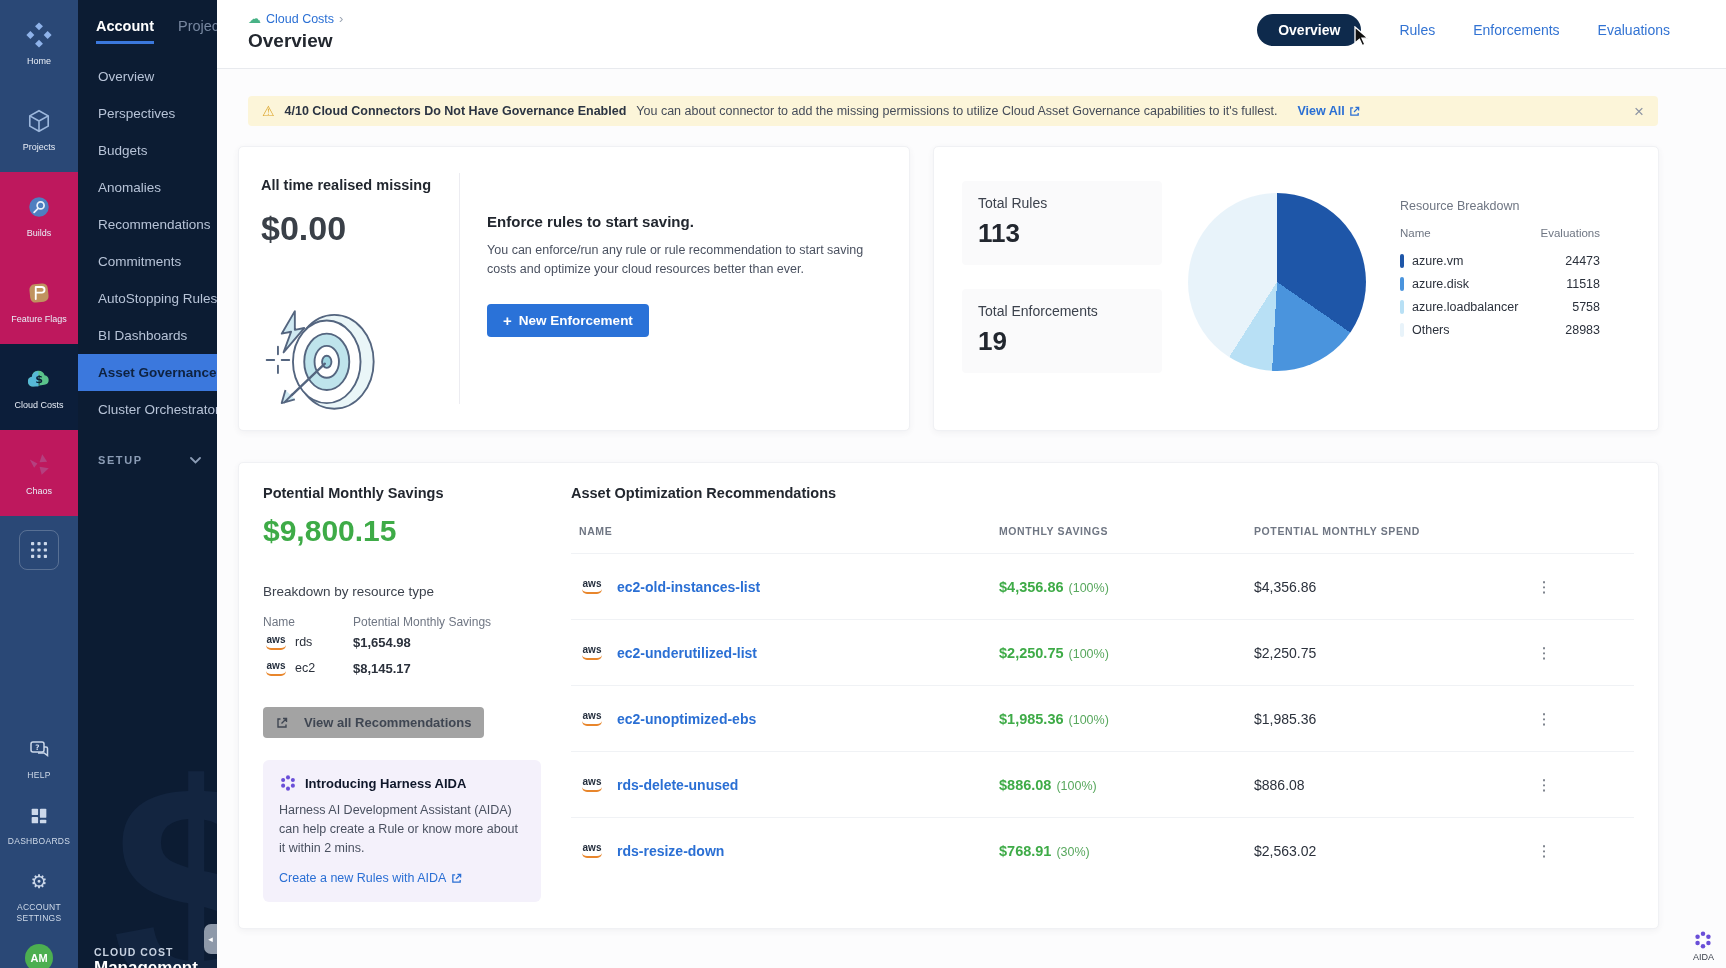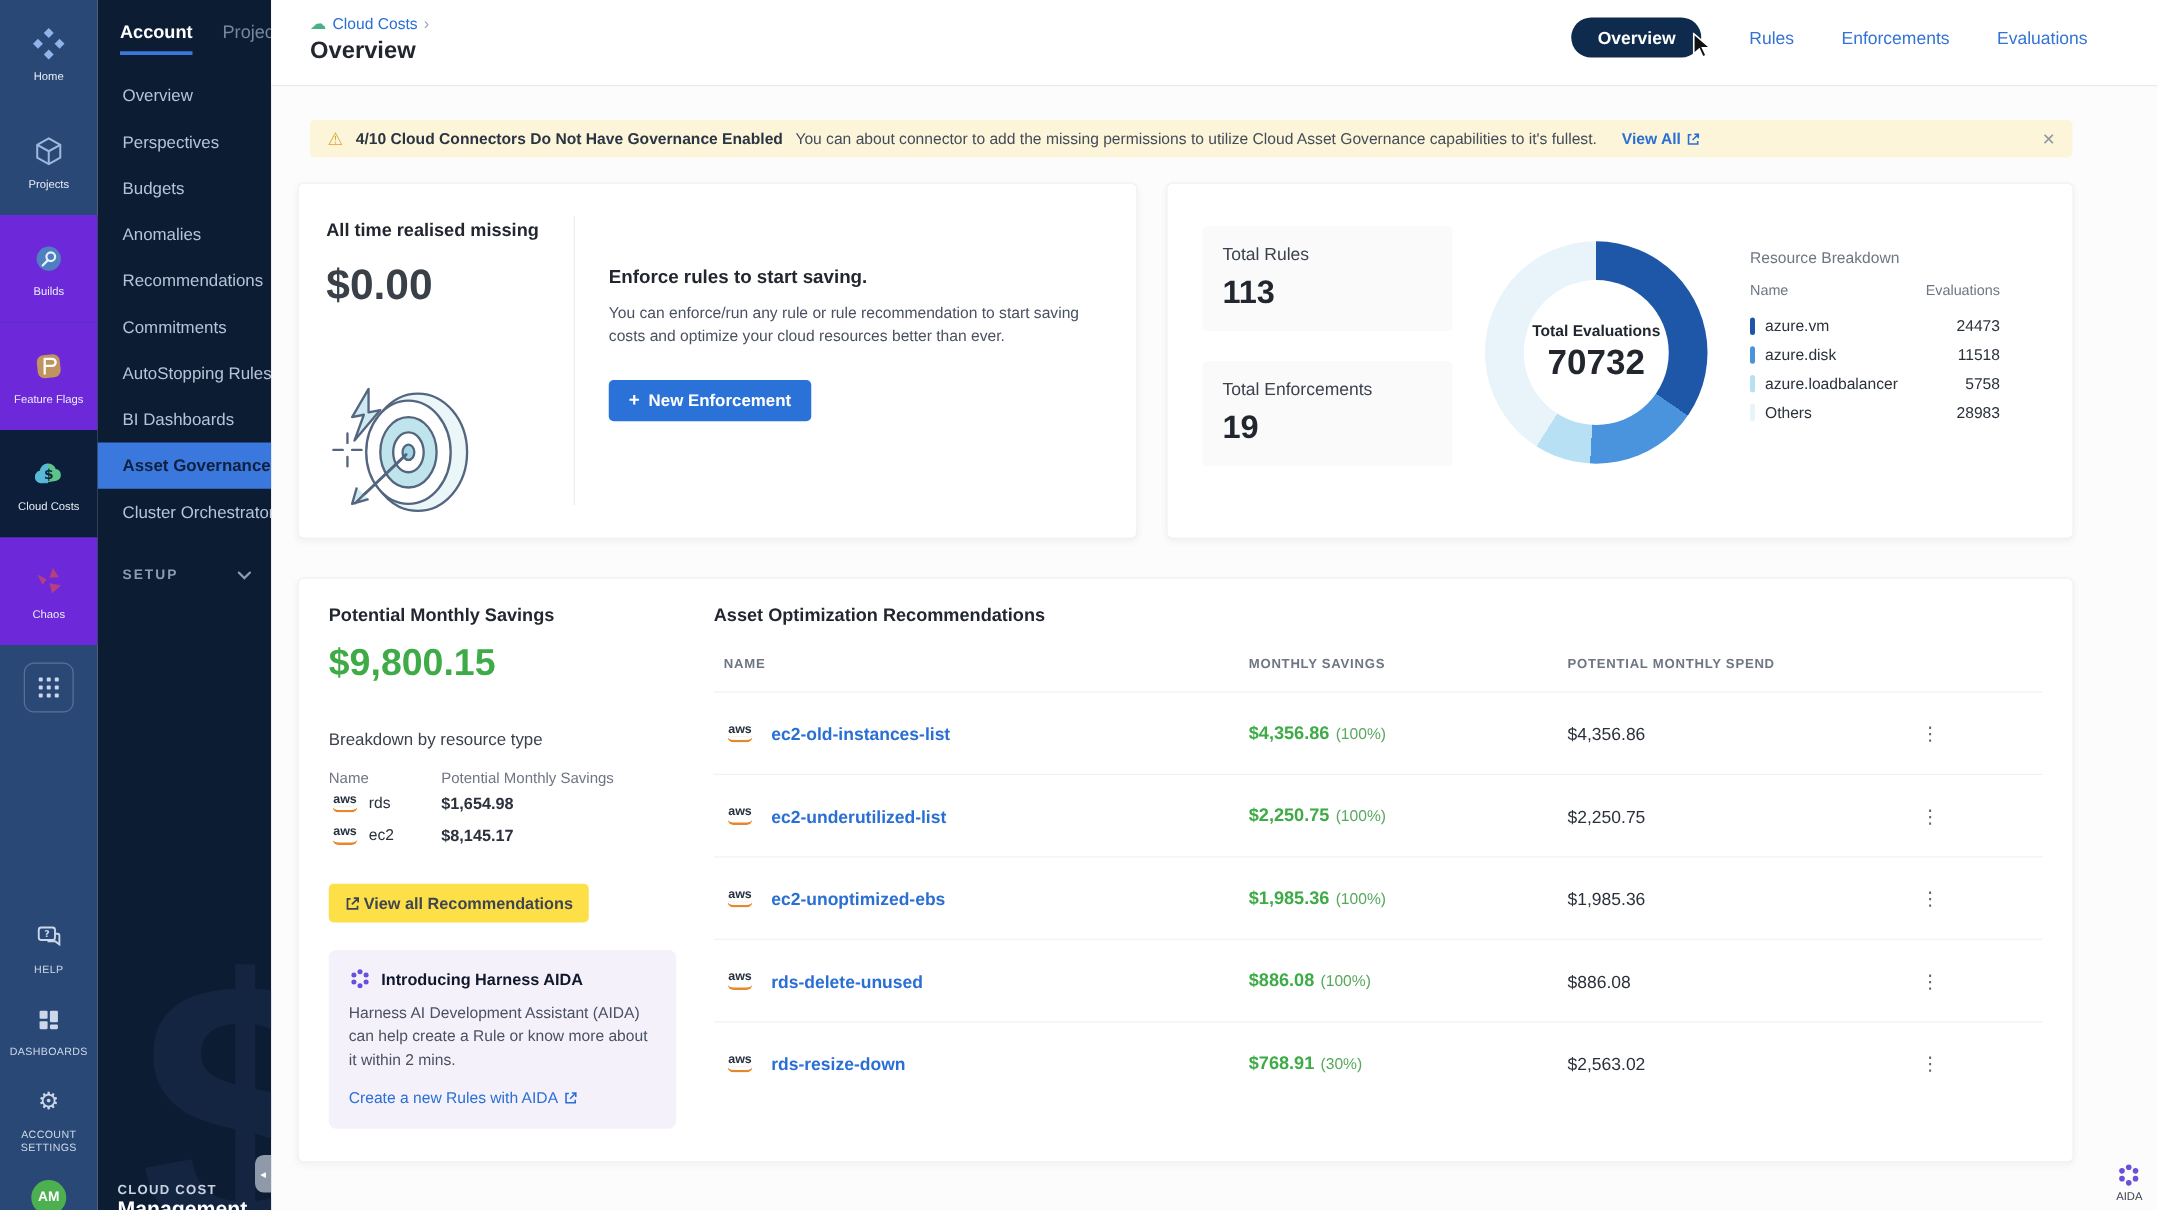--- a/index.html
+++ b/index.html
@@ -3,21 +3,21 @@
 <meta charset="utf-8">
 <style>
   * { box-sizing: border-box; margin: 0; padding: 0; }
   html,body { width:1726px; height:968px; overflow:hidden; }
   body { font-family:"Liberation Sans", sans-serif; background:#fff; }
   .app { display:flex; width:1726px; height:968px; }
 
   
   .rail { width:78px; background:#2a4876; color:#e3eaf4; display:flex; flex-direction:column; flex-shrink:0; }
   .rail-item { height:86px; display:flex; flex-direction:column; align-items:center; justify-content:center; gap:6px; cursor:pointer; text-align:center; }
-  .rail-item.shade { background:#6d28d9; }
+  .rail-item.shade { background:#be185d; }
   .rail-item.active { background:#0c1e3a; }
   .rail-label { font-size:9px; color:#e8eef7; line-height:1.15; padding:0 2px; }
   .rail-ico { display:flex; align-items:center; justify-content:center; height:30px; }
   .rail-grid-btn { width:40px; height:40px; margin:14px auto 0; border:1px solid rgba(255,255,255,.22); border-radius:8px; display:flex; align-items:center; justify-content:center; cursor:pointer; }
   .rail-spacer { flex:1; }
   .rail-bitem { display:flex; flex-direction:column; align-items:center; gap:5px; margin-bottom:20px; cursor:pointer; }
   .rail-blabel { font-size:8.5px; letter-spacing:.3px; color:#cfdae9; text-align:center; line-height:1.3; padding:0 3px; }
   .avatar { width:28px; height:28px; border-radius:50%; background:#4caf50; color:#fff; font-size:11px; font-weight:bold; display:flex; align-items:center; justify-content:center; margin:0 auto -4px; cursor:pointer; }
 
   
@@ -89,21 +89,21 @@
 
   .lower-card { margin:31px 67px 0 21px; min-height:425px; display:flex; gap:30px; padding:22px 24px 26px; }
   .pot-col { width:278px; flex-shrink:0; }
   .pot-title { font-size:14.5px; font-weight:bold; color:#22272f; }
   .pot-amount { font-size:30px; font-weight:bold; color:#3eab47; margin-top:13px; }
   .pot-bd-title { font-size:13.5px; color:#3c424d; margin-top:36px; }
   .pot-head { display:grid; grid-template-columns:90px 1fr; font-size:12px; color:#6f7683; margin-top:16px; }
   .pot-row { display:grid; grid-template-columns:90px 1fr; align-items:center; height:26px; font-size:12.5px; color:#2b313c; }
   .pot-name { display:flex; align-items:center; gap:6px; }
   .pot-sav { font-weight:bold; font-size:13px; }
-  .btn-ghost { margin-top:26px; background:#fde047; border:none; border-radius:4px; color:#3f4652; font-family:inherit; font-size:13px; font-weight:bold; padding:8px 13px; display:inline-flex; align-items:center; gap:3px; cursor:pointer; }
+  .btn-ghost { margin-top:26px; background:#a3a3a3; border:none; border-radius:4px; color:#3f4652; font-family:inherit; font-size:13px; font-weight:bold; padding:8px 13px; display:inline-flex; align-items:center; gap:16px; cursor:pointer; }
   .aida-card { margin-top:22px; background:#f4f1fb; border-radius:6px; padding:14px 16px 16px; }
   .aida-head { display:flex; align-items:center; gap:8px; font-size:13px; font-weight:bold; color:#0f172a; }
   .aida-body { font-size:12.5px; color:#4a5160; line-height:1.5; margin-top:9px; }
   .aida-link { display:inline-flex; align-items:center; gap:5px; font-size:12.5px; color:#2a6fd4; margin-top:14px; cursor:pointer; text-decoration:none; }
 
   .rec-col { flex:1; }
   .rec-title { font-size:14.5px; font-weight:bold; color:#22272f; }
   .rec-head { display:grid; grid-template-columns:420px 255px 280px 1fr; font-size:10.5px; font-weight:bold; letter-spacing:.6px; color:#6f7683; margin-top:24px; padding:0 0 16px 8px; }
   .rec-row { display:grid; grid-template-columns:420px 255px 280px 1fr; align-items:center; height:66px; border-top:1px solid #f0f2f5; padding-left:8px; }
   .rc-name { display:flex; align-items:center; gap:12px; }
@@ -336,24 +336,20 @@
             <div class="stat-label">Total Rules</div>
             <div class="stat-value">113</div>
           </div>
           <div class="stat-box">
             <div class="stat-label">Total Enforcements</div>
             <div class="stat-value">19</div>
           </div>
         </div>
         <div class="donut-wrap">
           <div class="donut" id="donut" style="background: conic-gradient(rgb(30, 86, 168) 0%, rgb(30, 86, 168) 34.5996%, rgb(74, 148, 221) 34.5996%, rgb(74, 148, 221) 50.8836%, rgb(184, 224, 245) 50.8836%, rgb(184, 224, 245) 59.0242%, rgb(232, 243, 250) 59.0242%, rgb(232, 243, 250) 100%);"></div>
-          <div class="donut-hole">
-            <div class="dh-label">Total Evaluations</div>
-            <div class="dh-value">70732</div>
-          </div>
         </div>
         <div class="breakdown">
           <div class="bd-title">Resource Breakdown</div>
           <div class="bd-head">
             <span>Name</span>
             <span>Evaluations</span>
           </div>
           <div id="bd-rows">
               <div class="bd-row">
                 <span class="bd-swatch" style="background: rgb(30, 86, 168);"></span>

